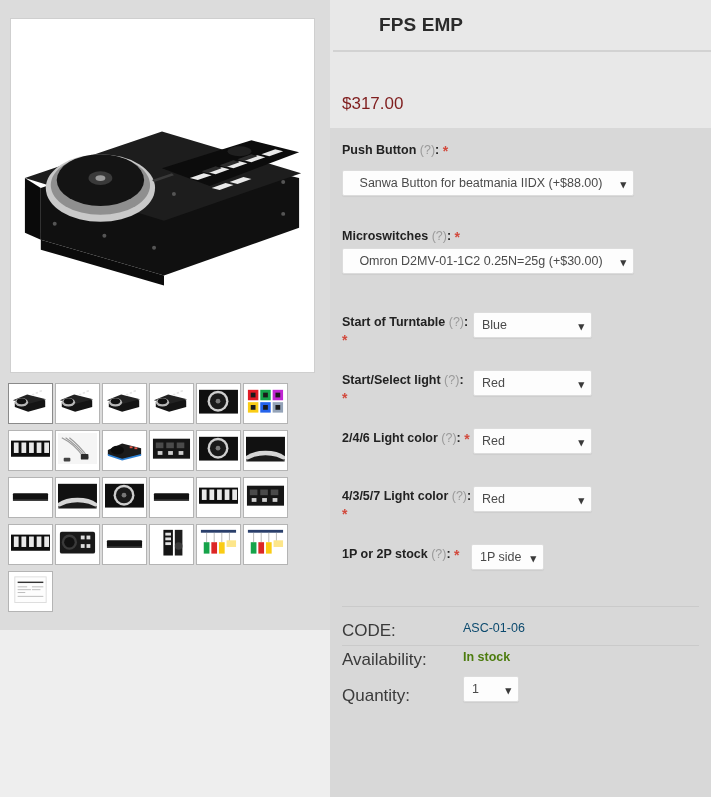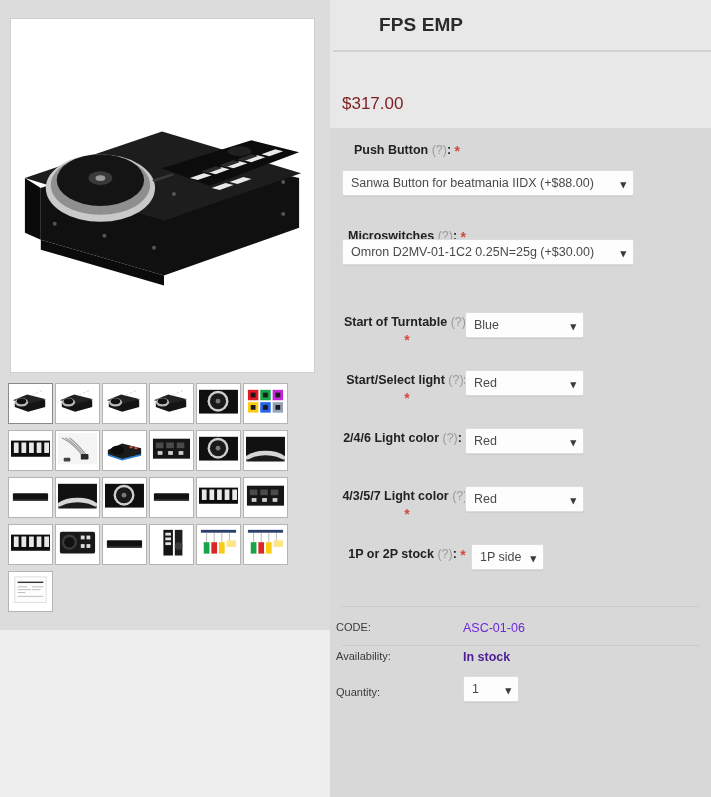--- a/index.html
+++ b/index.html
@@ -110,21 +110,20 @@
     width: 381px;
   }
   .opt-label {
     position: absolute;
     left: 12px;
     font-size: 12.5px;
     font-weight: bold;
     color: #222222;
     line-height: 17px;
     width: 130px;
-    text-align: center;
   }
   .opt-label .qmark {
     font-weight: normal;
     color: #9a9a9a;
   }
   .opt-label .req {
     color: #d24a3d;
     font-weight: bold;
     font-size: 14px;
     line-height: 0;
@@ -151,44 +150,44 @@
     position: absolute;
     right: 7px; top: 0;
     height: 26px;
     line-height: 26px;
     color: #3a3a3a;
     font-size: 11px;
     font-weight: bold;
   }
 
   
-  .sel-wide { left: 12px; width: 292px; }
+  .sel-wide { left: 12px; width: 292px; text-align: center; }
   
-  .sel-right { left: 135px; width: 119px; }
+  .sel-right { left: 143px; width: 119px; }
   .sel-narrow { left: 141px; width: 73px; }
 
   
   .divider {
     position: absolute;
     left: 12px;
     width: 357px;
     height: 1px;
     background: #cacaca;
   }
   .info-row { position: absolute; left: 0; width: 381px; }
   .info-label {
-    position: absolute; left: 6px;
-    font-size: 11px; color: #3a3a3a;
+    position: absolute; left: 12px;
+    font-size: 17px; color: #3a3a3a;
   }
   .info-value {
     position: absolute; left: 133px;
-    font-size: 12.5px; color: #6d28d9;
+    font-size: 12.5px; color: #0c4a6e;
   }
   .info-value.stock {
-    color: #4c1d95; font-weight: bold;
+    color: #4d7c0f; font-weight: bold;
   }
 </style>
 </head>
 <body>
 
 <div id="page">
 
   <div id="gallery">
 
     <div id="main-image-frame">
@@ -565,21 +564,21 @@
     <div id="price">$317.00</div>
 
     <div id="options-panel">
       <div id="options-container">
           <div class="opt-row" style="top: 14px;">
             <div class="opt-label"><span>Push Button </span><span class="qmark">(?)</span><span>: </span><span class="req">*</span></div>
             <div class="sel sel-wide" style="top: 28px;"><span>Sanwa Button for beatmania IIDX (+$88.00)</span><span class="chev">▾</span></div>
           </div>
           <div class="opt-row" style="top: 100px;">
             <div class="opt-label"><span>Microswitches </span><span class="qmark">(?)</span><span>: </span><span class="req">*</span></div>
-            <div class="sel sel-wide" style="top: 11px;"><span>Omron D2MV-01-1C2 0.25N=25g (+$30.00)</span><span class="chev">▾</span></div>
+            <div class="sel sel-wide" style="top: 20px;"><span>Omron D2MV-01-1C2 0.25N=25g (+$30.00)</span><span class="chev">▾</span></div>
           </div>
           <div class="opt-row" style="top: 186px;">
             <div class="opt-label"><span>Start of Turntable </span><span class="qmark">(?)</span><span>: </span><span class="req">*</span></div>
             <div class="sel sel-right" style="top: -2px;"><span>Blue</span><span class="chev">▾</span></div>
           </div>
           <div class="opt-row" style="top: 244px;">
             <div class="opt-label"><span>Start/Select light </span><span class="qmark">(?)</span><span>: </span><span class="req">*</span></div>
             <div class="sel sel-right" style="top: -2px;"><span>Red</span><span class="chev">▾</span></div>
           </div>
           <div class="opt-row" style="top: 302px;">

